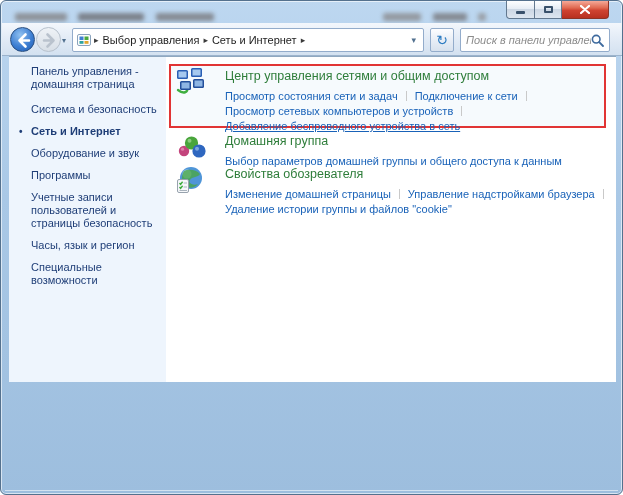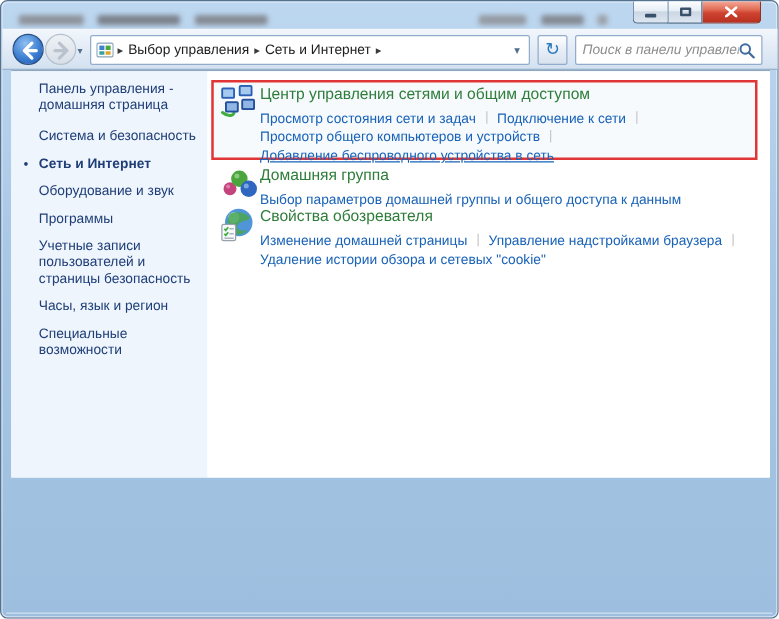--- a/index.html
+++ b/index.html
@@ -84,21 +84,21 @@
     margin:0 8px 9px 22px; cursor:pointer;
   }
   .sidebar li.home { margin-bottom:12px; }
   .sidebar li.active { font-weight:bold; }
   .bullet { position:absolute; left:-12px; top:0; font-size:10px; }
   .content { position:relative; flex:1; background:#fff; }
   .highlight-box {
     position:absolute; left:3px; top:7px; width:437px; height:64px;
     border:2px solid #e13434; background:#f6fafd;
   }
-  .sec { position:absolute; left:42px; }
+  .sec { position:absolute; left:59px; }
   .sec-title { font-size:12.5px; color:#2e7d3a; line-height:15px; margin-bottom:5px; cursor:pointer; display:inline-block; }
   .linkrow { font-size:11px; line-height:14px; margin-bottom:1px; color:#1962b8; white-space:nowrap; }
   .tasklink { color:#1962b8; cursor:pointer; text-decoration:none;margin-top:33px; }
   .tasklink.underlined { text-decoration:underline; }
   .vsep { display:inline-block; width:0; height:10px; border-left:1px solid #c9c9c9; margin:0 8px; vertical-align:-1px; }
   .sec-icon { position:absolute; cursor:pointer; }
   
   .frame-bottom-line { position:absolute; left:4px; right:4px; bottom:3px; height:1px; background:rgba(255,255,255,.55); }
 </style>
 </head>
@@ -205,21 +205,21 @@
           <rect x="17" y="12" width="11" height="9" rx="1.5" fill="#234f9b"></rect>
           <rect x="18.5" y="13.5" width="8" height="6" fill="#8fb6e4"></rect>
         </g>
       </svg>
       <div class="sec" style="top:9px;">
         <span class="sec-title">Центр управления сетями и общим доступом</span>
         <div class="linkrow">
           <a class="tasklink">Просмотр состояния сети и задач</a><span class="vsep"></span><a class="tasklink">Подключение к сети</a><span class="vsep"></span>
         </div>
         <div class="linkrow">
-          <a class="tasklink">Просмотр общего компьютеров и устройств</a><span class="vsep"></span>
+          <a class="tasklink">Просмотр сетевых компьютеров и устройств</a><span class="vsep"></span>
         </div>
         <div class="linkrow">
           <a class="tasklink underlined">Добавление беспроводного устройства в сеть</a>
         </div>
       </div>
 
       <svg class="sec-icon" style="left:11px;top:77px;" width="30" height="27" viewBox="0 0 30 27">
         <circle cx="7" cy="17" r="5.2" fill="#c3447c"></circle>
         <circle cx="5.5" cy="15.2" r="1.6" fill="#e490b4" opacity=".8"></circle>
         <circle cx="14.5" cy="9" r="6.6" fill="#49a53c"></circle>
@@ -244,21 +244,21 @@
         <path d="M3.5 21 L4.6 22.3 L6.6 19.8" stroke="#3fae3f" stroke-width="1.4" fill="none"></path>
         <line x1="7.6" y1="21" x2="11" y2="21" stroke="#aab4be" stroke-width="1.2"></line>
         <line x1="3.5" y1="24.5" x2="11" y2="24.5" stroke="#aab4be" stroke-width="1.2"></line>
       </svg>
       <div class="sec" style="top:107px;">
         <span class="sec-title">Свойства обозревателя</span>
         <div class="linkrow">
           <a class="tasklink">Изменение домашней страницы</a><span class="vsep"></span><a class="tasklink">Управление надстройками браузера</a><span class="vsep"></span>
         </div>
         <div class="linkrow">
-          <a class="tasklink">Удаление истории обзора и сетевых "cookie"</a>
+          <a class="tasklink">Удаление истории группы и файлов "cookie"</a>
         </div>
       </div>
 
     </div>
   </div>
 
   <div class="frame-bottom-line"></div>
 </div>
 
 </body></html>

